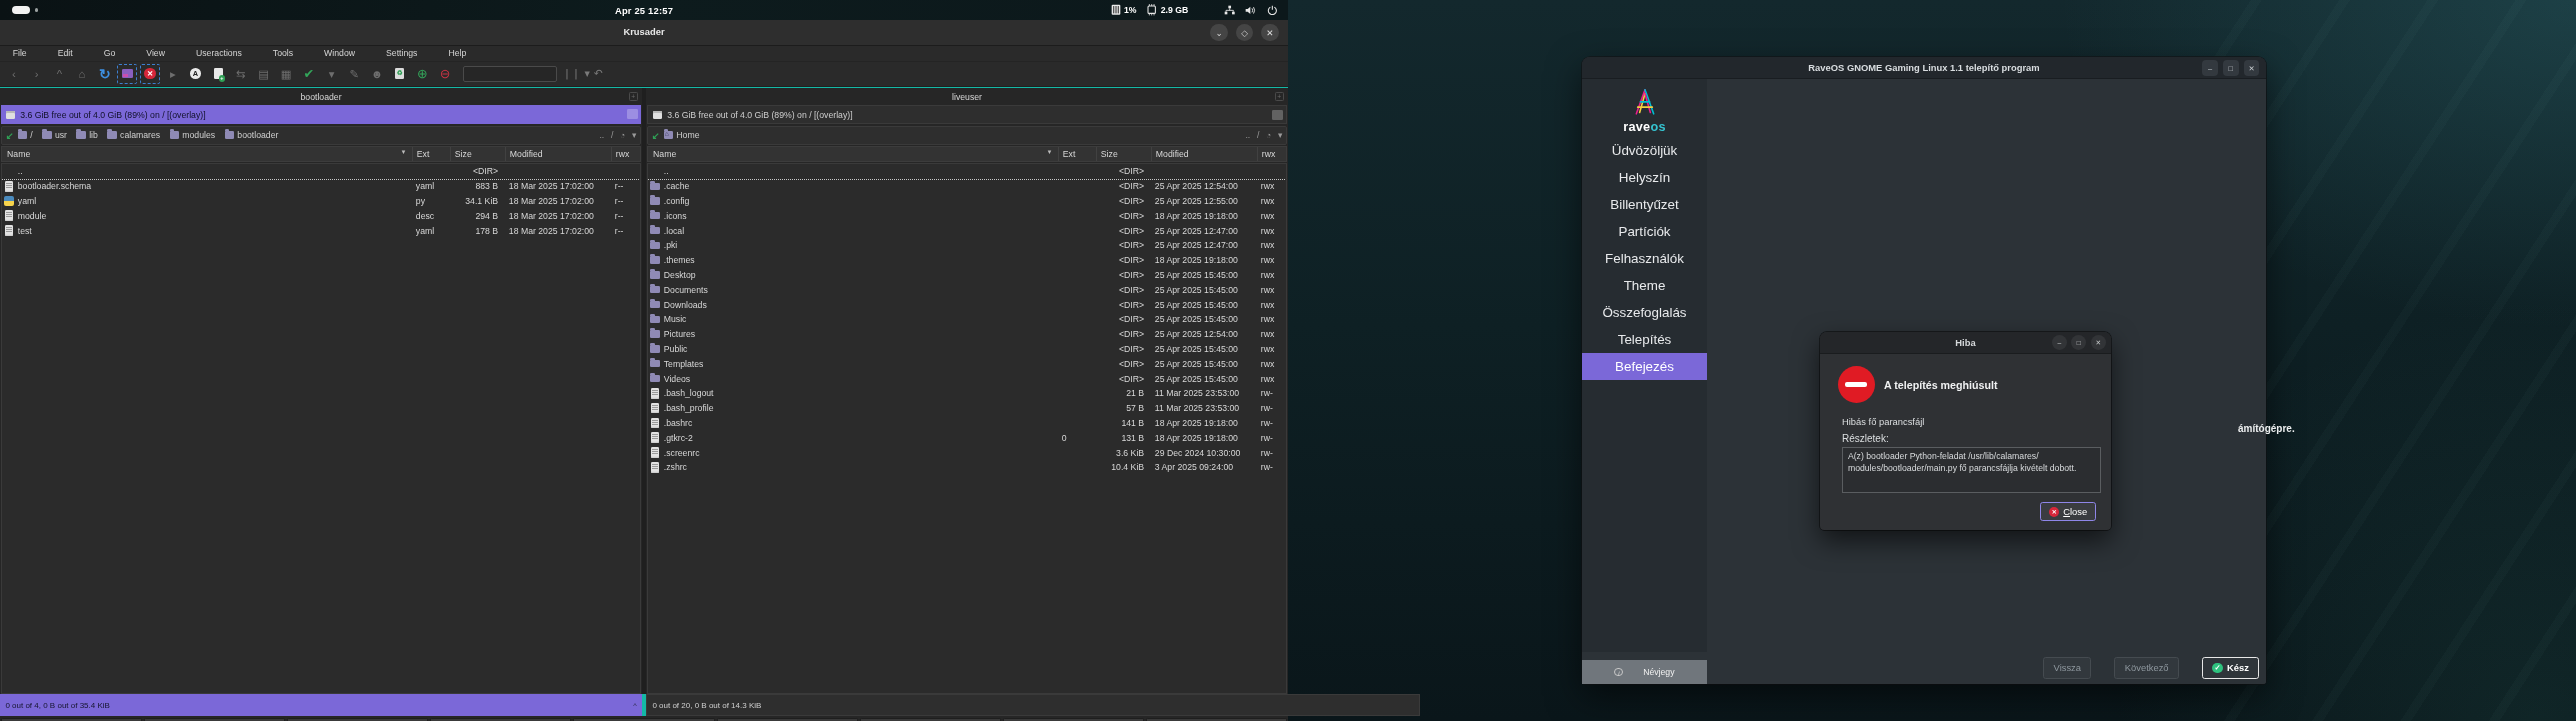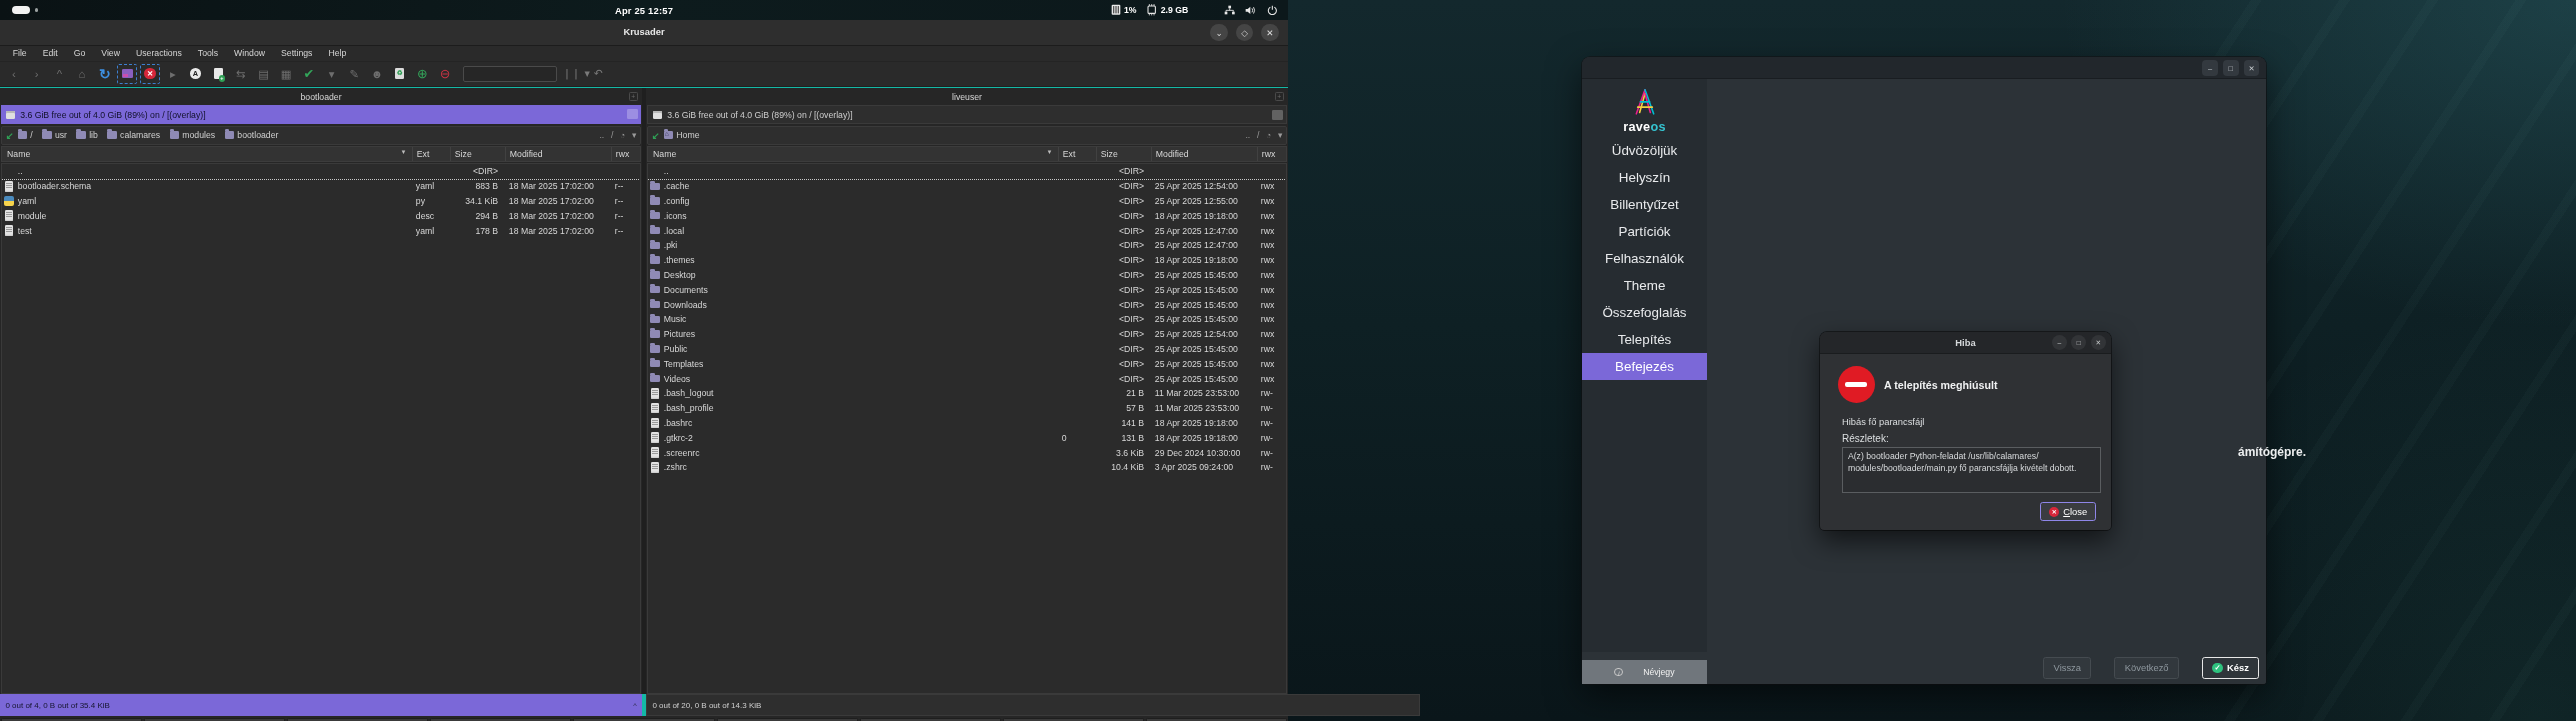--- a/index.html
+++ b/index.html
@@ -28,21 +28,21 @@
   #tray .grp { display:flex; align-items:center; gap:3.4px; }
   #tray svg { display:block; }
   #tray .sp { width:17.4px; }
 
   
   #krusader { position:absolute; left:0; top:20px; width:1288px; height:701px; background:#14b8a6; color:#dcdcdc; }
   #k-title { position:relative; height:25.5px; background:#2e2e2e; border-bottom:0.7px solid #1c1c1c; }
   #k-title .t { position:absolute; width:100%; top:6px; text-align:center; font-size:9.4px; font-weight:bold; color:#e8e8e8; }
   #k-ctrls { position:absolute; right:9.4px; top:4px; display:flex; gap:8px; }
   #k-ctrls .cb { width:17.4px; height:17.4px; border-radius:50%; background:#454545; color:#dadada; font-size:8.7px; display:flex; align-items:center; justify-content:center; }
-  #k-menubar { height:16px; background:#2a2a2a; display:flex; align-items:center; padding-left:6.7px; gap:4px; border-bottom:0.7px solid #242424; }
+  #k-menubar { height:16px; background:#2a2a2a; display:flex; align-items:center; padding-left:6.7px; gap:19px; border-bottom:0.7px solid #242424; }
   #k-menubar .mi { font-size:8.7px; padding:1.3px 6px; color:#d6d6d6; }
   #k-toolbar { height:25.5px; background:#2a2a2a; border-bottom:0.7px solid #202020; display:flex; align-items:center; padding-left:4px; gap:2.7px; }
   .tbi { width:20px; height:20px; display:flex; align-items:center; justify-content:center; font-size:11.4px; color:#808080; border-radius:2px; position:relative; }
   .tbi.dim { color:#6e6e6e; }
   .tbi.blue { color:#3d8fe0; font-size:14px; font-weight:bold; }
   .tbi.green { color:#33a65a; font-size:12.7px; }
   .tbi.red2 { color:#cc3344; font-size:12.7px; }
   .tbi.dash { outline:0.7px dashed #3d7fd0; outline-offset:-1.3px; }
   .tbi .sq { width:10.7px; height:9.4px; background:#8a5fc0; border-radius:1.3px; position:relative; }
   .tbi .sq:after{ content:""; position:absolute; left:1.3px; bottom:1.3px; width:4.7px; height:3.4px; background:#c84fb0; }
@@ -107,21 +107,21 @@
   #i-ctrls { position:absolute; right:6.7px; top:3.4px; display:flex; gap:5.4px; }
   #i-ctrls .cb { width:15.4px; height:15.4px; border-radius:4px; background:#33393f; color:#c9ced2; font-size:7.4px; display:flex; align-items:center; justify-content:center; }
   #i-side { position:absolute; left:0; top:22px; width:125px; bottom:32px; background:#262c31; }
   #i-logo { margin:8px auto 2.7px auto; width:60px; text-align:center; }
   #i-logo .brand { font-size:12.7px; font-weight:bold; color:#fff; letter-spacing:0.3px; }
   #i-logo .brand b { color:#35c3d0; }
   .sitem { height:27px; display:flex; align-items:center; justify-content:center; font-size:13.4px; color:#e8eaec; }
   .sitem.active { background:#7b68d8; color:#fff; }
   #i-main { position:absolute; left:125px; right:0; top:22px; bottom:32px; background:#2c3237; }
   #i-heading { position:absolute; left:0; right:0; top:303px; text-align:center; font-size:23px; font-weight:bold; color:#f2f3f4; }
-  .bodyfrag { position:absolute; top:366px; font-size:12px; font-weight:bold; color:#eceeef; }
+  .bodyfrag { position:absolute; top:344px; font-size:10px; font-weight:bold; color:#eceeef; }
   #bf-left { left:141px; }
   #bf-right { left:531px; }
   #i-footer { position:absolute; left:0; right:0; bottom:0; height:32px; background:#2c3237; border-radius:0 0 2.7px 2.7px; }
   #btn-about { position:absolute; left:0; bottom:0; width:125px; height:24px; background:#70767c; color:#f2f2f2; font-size:8.7px; display:flex; align-items:center; justify-content:center; gap:20px; }
   #btn-about .info { width:8.7px; height:8.7px; border-radius:50%; border:0.7px solid #c8c8c8; color:#d8d8d8; font-size:6px; line-height:8px; text-align:center; font-style:italic; }
   #i-btns { position:absolute; right:6.7px; bottom:5.4px; display:flex; gap:23px; }
   .ibtn { height:21.5px; padding:0 9.4px; border-radius:2.7px; font-size:9.4px; display:flex; align-items:center; gap:4px; }
   .ibtn.disabled { background:#32383d; border:0.7px solid #454b50; color:#8e979e; }
   .ibtn.primary { background:#2f353a; border:1.3px solid #e8e8e8; color:#fff; font-weight:bold; }
   .gcheck { width:10.7px; height:10.7px; border-radius:50%; background:#2ec27e; color:#fff; font-size:7.4px; font-weight:bold; display:flex; align-items:center; justify-content:center; }
@@ -615,20 +615,21 @@
         <div class="fnbtn">F6 Move</div>
         <div class="fnbtn">F7 Mkdir</div>
         <div class="fnbtn">F8 Delete</div>
         <div class="fnbtn">F9 Term</div>
         <div class="fnbtn">F10 Quit</div>
       </div>
   </div>
 
   <div id="installer">
     <div id="i-title">
+      <div class="t">RaveOS GNOME Gaming Linux 1.1 telepítő program</div>
       <div id="i-ctrls">
         <div class="cb">–</div>
         <div class="cb">□</div>
         <div class="cb">✕</div>
       </div>
     </div>
     <div id="i-side">
       <div id="i-logo">
         <svg width="36" height="31" viewBox="0 0 54 46">
           <g stroke-width="2.4" fill="none" stroke-linecap="round">

